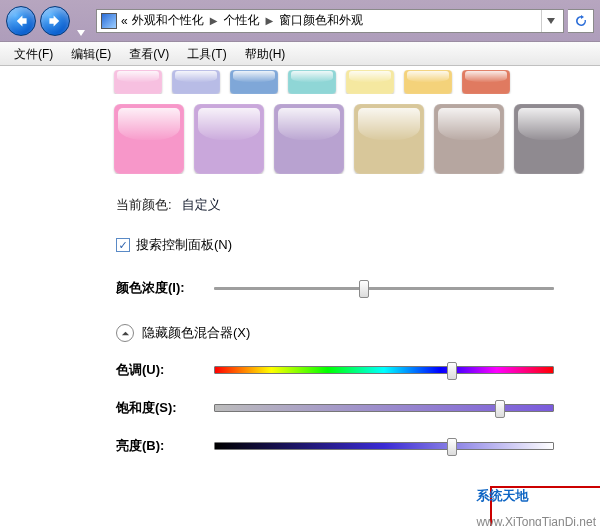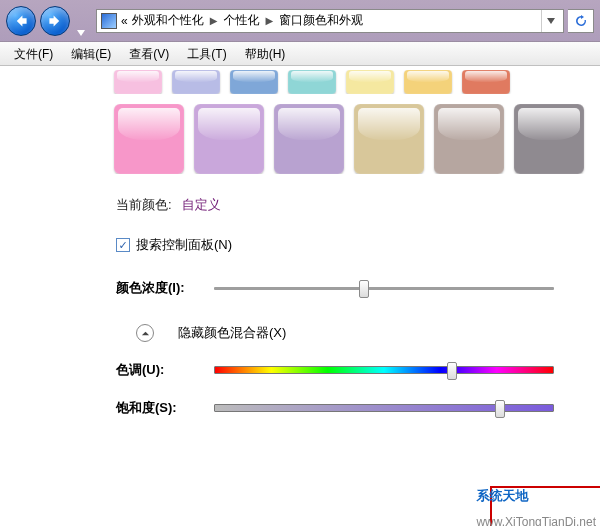--- a/index.html
+++ b/index.html
@@ -62,35 +62,35 @@
     content:""; position:absolute; left:6%; top:6%; width:88%; height:45%;
     border-radius:5px 5px 40% 40%;
     background:linear-gradient(to bottom, rgba(255,255,255,0.85), rgba(255,255,255,0.05));
     pointer-events:none;
   }
   .swatch-row.small .swatch{ border-radius:4px; }
   .swatch-row.small .swatch::after{ border-radius:3px 3px 40% 40%; }
 
   .field-row{ display:flex; align-items:center; font-size:13px; padding:4px 0 4px 116px; gap:10px;}
   .field-label{ color:#222; }
-  .val-gray{ color:#701a75; }
+  .val-gray{ color:#0f172a; }
 
   .chk-row{ padding:18px 0 6px 116px; display:flex; align-items:center; gap:6px; font-size:13px;}
   .chk{ width:14px; height:14px; border:1px solid #5a8ac6; background:#fff; display:flex; align-items:center; justify-content:center; font-size:11px; color:#2a5fab; cursor:pointer;}
 
   .slider-block{ padding:18px 0 0 116px; display:flex; align-items:center; gap:20px; font-size:13px;}
   .slider-label{ width:78px;font-weight:bold; }
   .track{ position:relative; width:340px; height:20px; }
   .track .bar{ position:absolute; left:0; right:0; top:9px; height:3px; background:#9e9e9e; border-radius:1px;}
   .thumb{
     position:absolute; top:2px; width:10px; height:18px; background:linear-gradient(to bottom,#fefefe,#dcdcdc);
     border:1px solid #8a8a8a; border-radius:2px; cursor:pointer; transform:translateX(-5px);
   }
 
-  .mixer-hdr{ padding:26px 0 6px 116px; display:flex; align-items:center; gap:24px; font-size:13px;margin-left:20px;}
+  .mixer-hdr{ padding:26px 0 6px 116px; display:flex; align-items:center; gap:8px; font-size:13px;}
   .circ-btn{
     width:18px; height:18px; border-radius:50%; border:1px solid #888; background:#fff;
     display:flex; align-items:center; justify-content:center; cursor:pointer;
   }
   .circ-btn svg{ width:9px; height:9px; fill:#444;}
 
   .hue .bar{ height:8px; top:6px; background:linear-gradient(to right,#ff0000,#ffff00,#00ff00,#00ffff,#0000ff,#ff00ff,#ff0000); border:1px solid #777;}
   .sat .bar{ height:8px; top:6px; background:linear-gradient(to right,#bcbcbc,#7a5bdc); border:1px solid #777;}
   .bri .bar{ height:8px; top:6px; background:linear-gradient(to right,#000,#3b2bd4,#fff); border:1px solid #777;}
 
@@ -212,20 +212,27 @@
   </div>
 
   <div class="slider-block sat">
     <div class="slider-label">饱和度(S):</div>
     <div class="track">
       <div class="bar"></div>
       <div class="thumb" style="left:285.59999999999997px"></div>
     </div>
   </div>
 
+  <div class="slider-block bri">
+    <div class="slider-label">亮度(B):</div>
+    <div class="track">
+      <div class="bar"></div>
+      <div class="thumb" style="left:237.99999999999997px"></div>
+    </div>
+  </div>
 
 </div>
 
 <div class="redline-top"></div>
 <div class="redline-left"></div>
 <div class="watermark">
   <div class="wm-logo"></div>
   <div class="wm-txt">
     <span class="wm-top">系统天地</span>
     <span class="wm-bot">www.XiTongTianDi.net</span>

